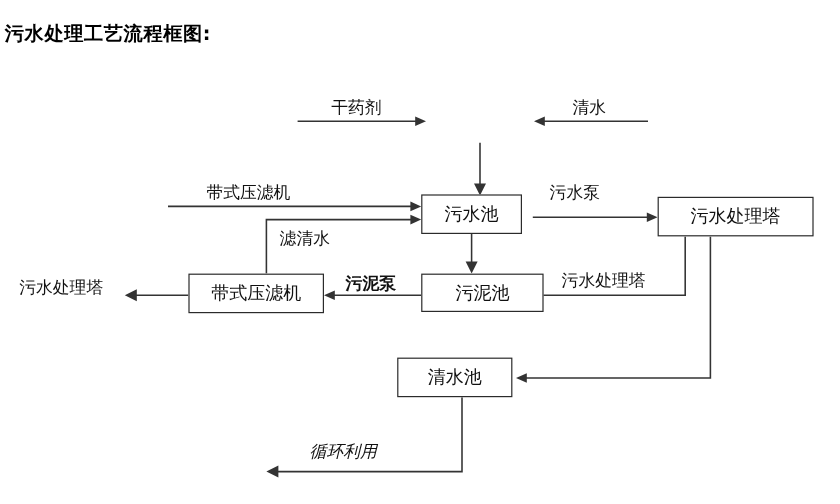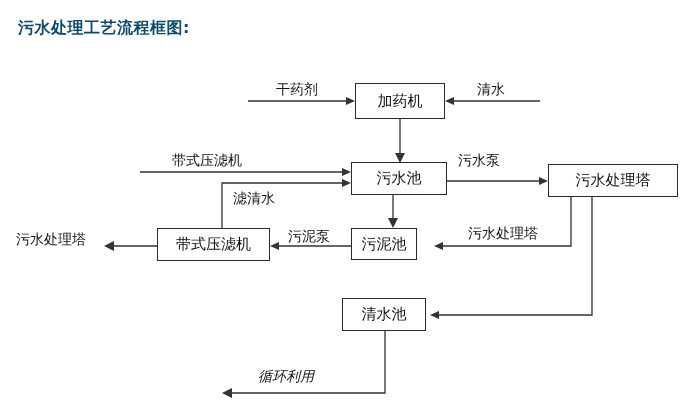--- a/index.html
+++ b/index.html
@@ -12,25 +12,25 @@
   }
   #canvas {
     position: relative;
     width: 700px;
     height: 420px;
     background: #ffffff;
     overflow: hidden;
   }
   #title {
     position: absolute;
-    left: 18px;
+    left: 4px;
     top: 18px;
     font-size: 16px;
     font-weight: bold;
-    color: #0c4a6e;
+    color: #000000;
     letter-spacing: 0.5px;
     white-space: nowrap;
   }
   .node {
     position: absolute;
     box-sizing: border-box;
     border: 1px solid #2b2b2b;
     background: #ffffff;
     display: flex;
     align-items: center;
@@ -126,55 +126,52 @@
       <path d="M 592 197 L 592 315 L 436 315"></path>
       <polygon class="arrowhead" points="430,315 439,311 439,319"></polygon>
     </g>
 
     <g>
       <path d="M 385 331 L 385 393 L 229 393"></path>
       <polygon class="arrowhead" points="222,393 232,388 232,398"></polygon>
     </g>
   </svg>
 
-  <div class="node" style="left:355px; top:83px; width:90px; height:36px;">
-    <span>加药机</span>
-  </div>
 
-  <div class="node" style="left:351px; top:162px; width:96px; height:33px;">
+  <div class="node" style="left:351px; top:162px; width:84px; height:33px;">
     <span>污水池</span>
   </div>
 
   <div class="node" style="left:157px; top:228px; width:113px; height:33px;">
     <span>带式压滤机</span>
   </div>
 
   <div class="node" style="left:548px; top:164px; width:130px; height:33px;">
     <span>污水处理塔</span>
   </div>
 
-  <div class="node" style="left:351px; top:228px; width:66px; height:32px;">
+  <div class="node" style="left:351px; top:228px; width:102px; height:32px;">
     <span>污泥池</span>
   </div>
 
-  <div class="node" style="left:342px; top:298px; width:84px; height:33px;">
+  <div class="node" style="left:331px; top:298px; width:96px; height:33px;">
     <span>清水池</span>
   </div>
 
   <div class="edge-label" style="left:255px; top:81px;margin-left:21px;">干药剂</div>
 
   <div class="edge-label" style="left:477px; top:81px;text-align:right;">清水</div>
 
   <div class="edge-label" style="left:172px; top:152px;">带式压滤机</div>
 
   <div class="edge-label" style="left:233px; top:190px;">滤清水</div>
 
   <div class="edge-label" style="left:458px; top:152px;">污水泵</div>
 
   <div class="edge-label" style="left:16px; top:231px;">污水处理塔</div>
 
-  <div class="edge-label" style="left:288px; top:228px;">污泥泵</div>
+  <div class="edge-label" style="left:288px; top:228px;font-weight:bold;">污泥泵</div>
 
   <div class="edge-label" style="left:468px; top:225px;">污水处理塔</div>
 
   <div class="edge-label" style="left:258px; top:368px;font-style:italic;">循环利用</div>
 
 </div>
 
 </body></html>

